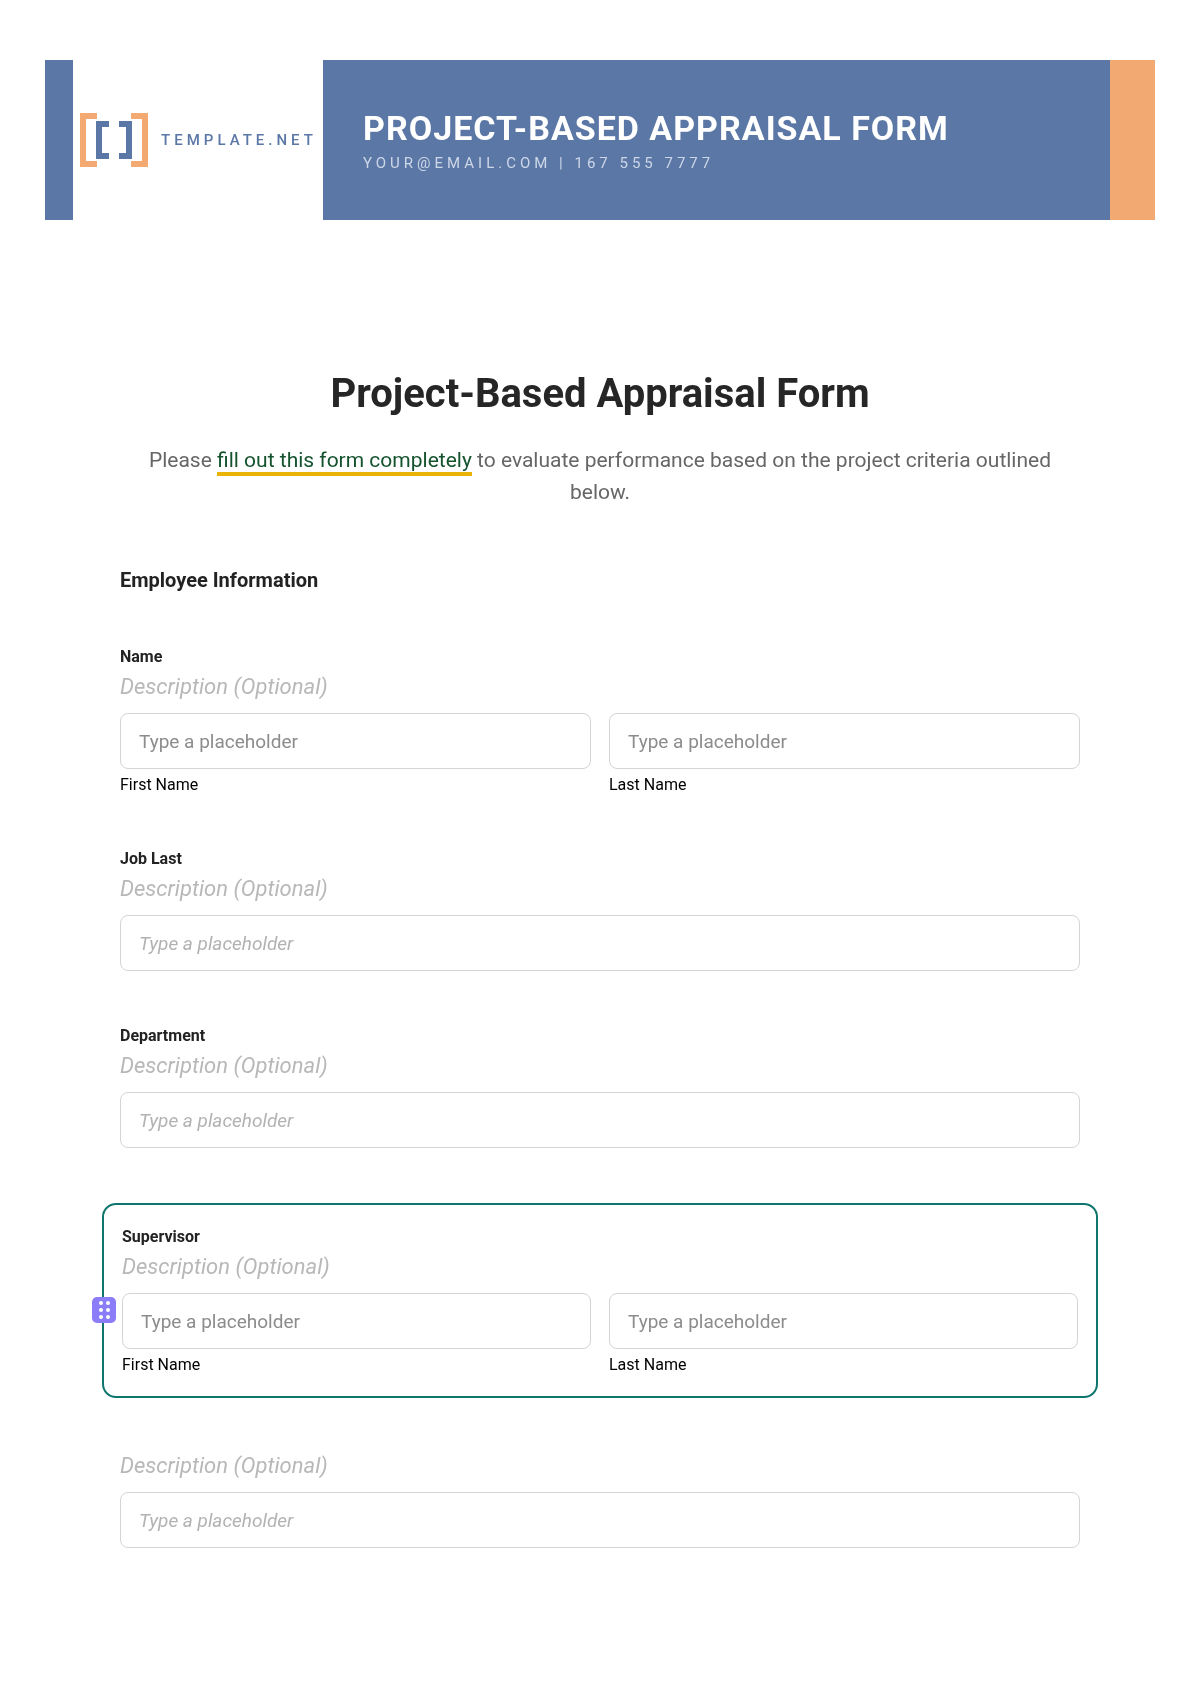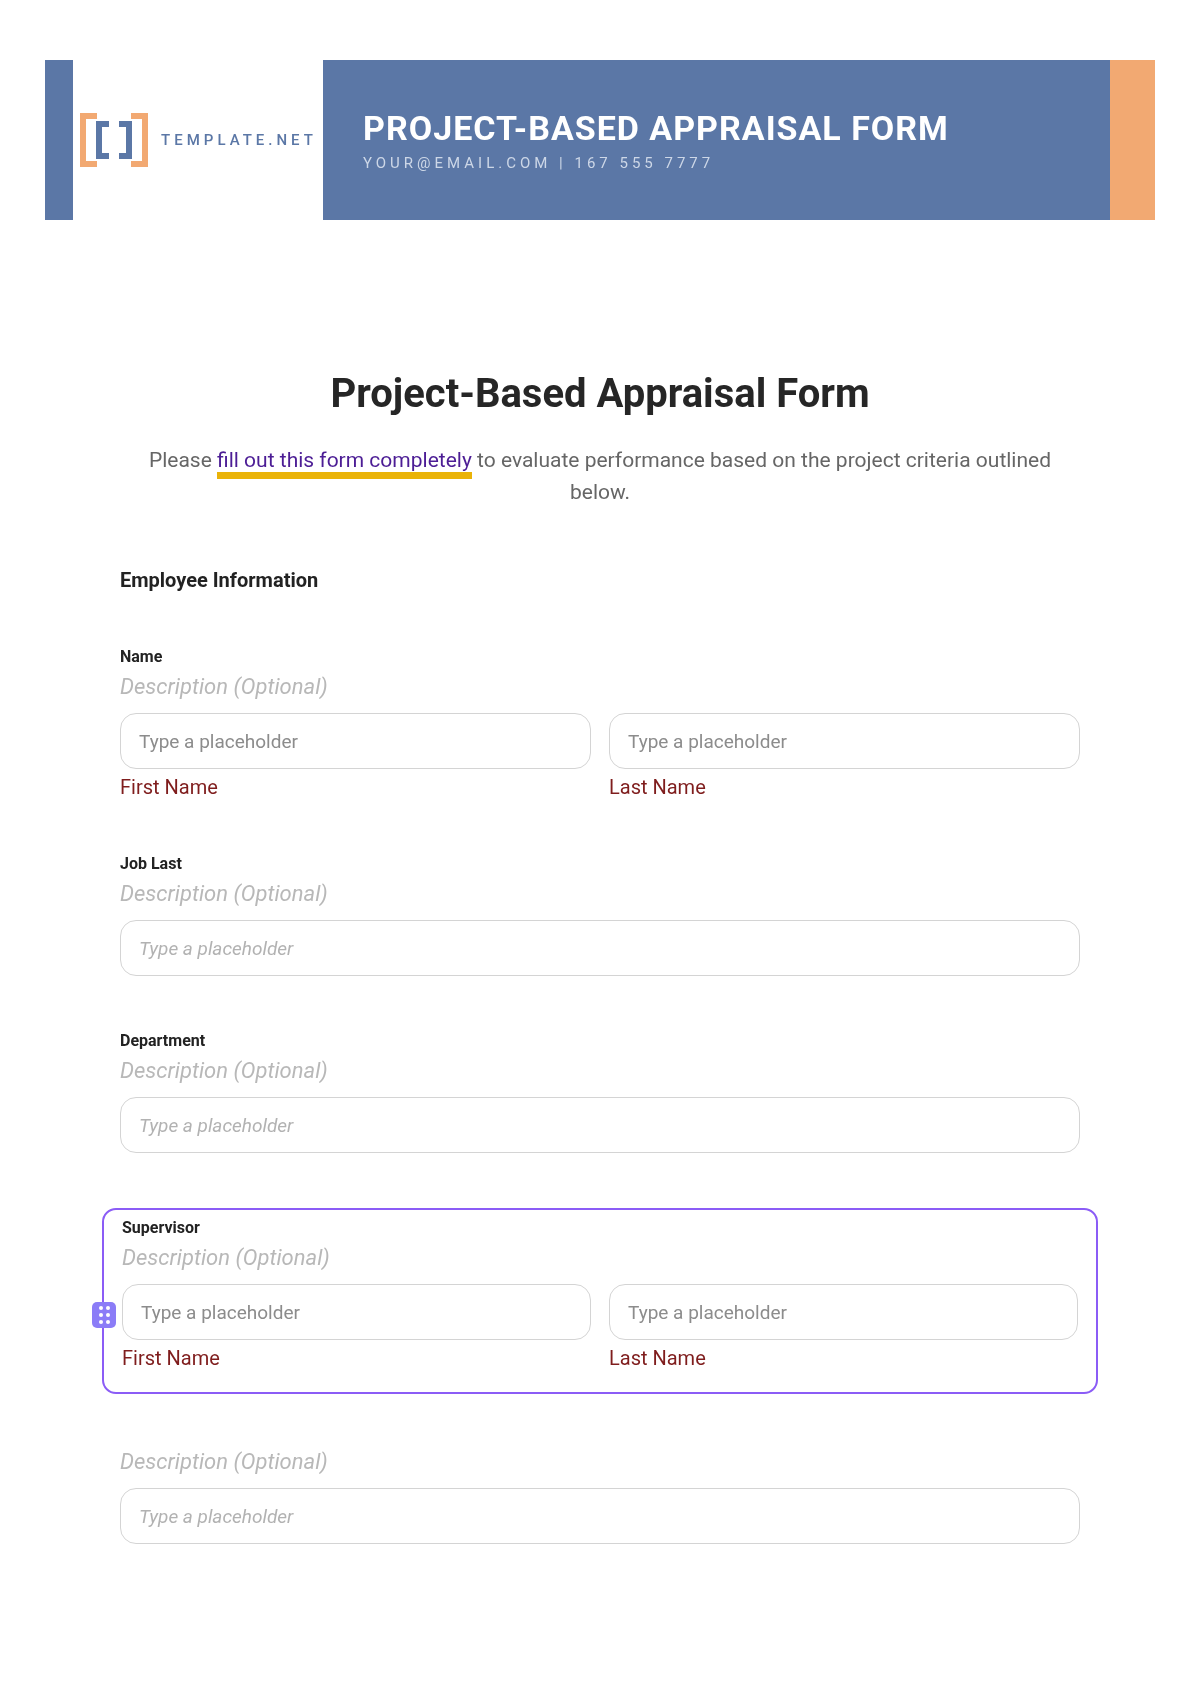--- a/index.html
+++ b/index.html
@@ -70,22 +70,22 @@
     color: #262626;
   }
   .page-intro {
     text-align: center;
     font-size: 21px;
     color: #666;
     margin-top: 28px;
     line-height: 1.5;
   }
   .page-intro .linked {
-    color: #4c1d95;
-    border-bottom: 7px solid #eab308;
+    color: #14532d;
+    border-bottom: 4px solid #eab308;
   }
 
   .section-heading {
     font-size: 20px;
     font-weight: 700;
     margin-top: 60px;
     color: #222;
   }
 
   .field-block { margin-top: 55px; position: relative; }
@@ -103,40 +103,40 @@
   .row-two {
     display: flex;
     gap: 18px;
     margin-top: 14px;
   }
   .col { flex: 1; }
   .text-input {
     width: 100%;
     height: 56px;
     border: 1px solid #d4d4d4;
-    border-radius: 16px;
+    border-radius: 8px;
     font-size: 19px;
     padding: 0 18px;
     color: #333;
     outline: none;
     background: #fff;
     font-family: inherit;
   }
   .text-input::placeholder { color: #8c8c8c; }
   .text-input.italic-ph::placeholder { font-style: italic; color: #b2b2b2; }
   .sub-label {
-    font-size: 20px;
-    color: #7f1d1d;
+    font-size: 16px;
+    color: #000000;
     margin-top: 6px;
   }
 
   .field-block.selected {
-    border: 2px solid #8b5cf6;
+    border: 2px solid #0f766e;
     border-radius: 14px;
-    padding: 8px 18px 22px 18px;
+    padding: 22px 18px 22px 18px;
     margin-left: -18px;
     margin-right: -18px;
   }
   .drag-handle {
     position: absolute;
     left: -12px;
     top: 92px;
     width: 24px;
     height: 26px;
     background: #8b7cf7;

